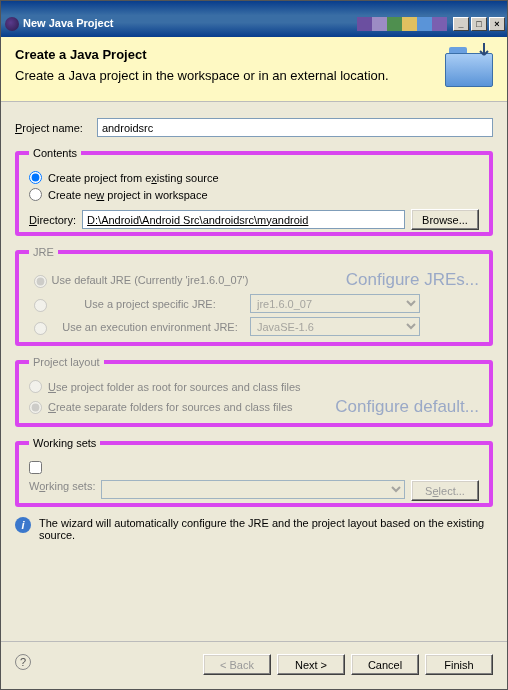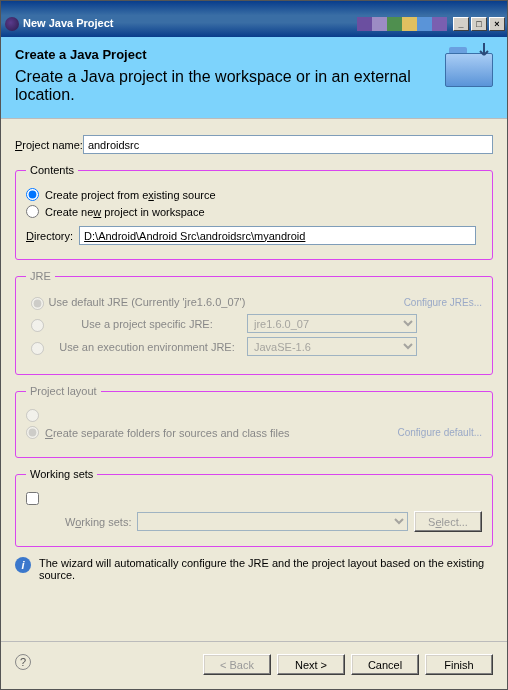--- a/index.html
+++ b/index.html
@@ -3,55 +3,55 @@
 <meta charset="utf-8">
 <style>
 * { box-sizing: border-box; font-family: Tahoma, sans-serif; font-size: 11px; }
 body { margin: 0; background: #ece9d8; width: 508px; height: 690px; border: 1px solid #555; box-shadow: 1px 1px 0 #000; display: flex; flex-direction: column; }
 .titlebar { height: 36px; background: linear-gradient(#083d8c,#3a6ea5 40%,#3a6ea5 60%,#083d8c); display: flex; align-items: flex-start; padding: 16px 2px 0 4px; color: #fff; font-weight: bold; }
 .titlebar .eclipse { width: 14px; height: 14px; border-radius: 50%; background: radial-gradient(circle at 40% 40%,#5a3b8c,#2b1a4a); margin-right: 4px; }
 .titlebar .spacer { flex: 1; }
 .stripes { width: 90px; height: 14px; margin-right: 4px; display: flex; }
 .stripes span { flex: 1; height: 100%; }
 .sysbtn { width: 16px; height: 14px; background: #d4d0c8; border: 1px solid #fff; border-right-color: #404040; border-bottom-color: #404040; margin-left: 2px; display: flex; align-items: center; justify-content: center; color: #000; font-size: 9px; line-height: 1; }
-.banner { background: #7dd3fc; padding: 8px 14px 14px 14px; display: flex; border-bottom: 1px solid #bbb; }
+.banner { background: #fef9c3; padding: 8px 14px 14px 14px; display: flex; border-bottom: 1px solid #bbb; }
 .banner-text { flex: 1; }
 .banner h1 { font-size: 13px; font-weight: bold; margin: 2px 0 6px 0; }
-.banner p { margin: 0; font-size: 16px; color: #000; }
+.banner p { margin: 0; font-size: 13px; color: #000; }
 .folder-icon { width: 48px; height: 40px; position: relative; margin-top: 2px; }
 .folder-icon .tab { position: absolute; top: 0; left: 4px; width: 18px; height: 6px; background: #6aa0e0; border-radius: 2px 2px 0 0; }
 .folder-icon .body { position: absolute; top: 6px; left: 0; right: 0; bottom: 0; background: linear-gradient(#a9cdf5,#5a94d8); border: 1px solid #3b6fa8; border-radius: 2px; }
 .folder-icon .arrow { position: absolute; top: -4px; right: 2px; width: 14px; height: 20px; }
 .content { padding: 16px 14px 0 14px; flex: 1; overflow: hidden; }
 .row { display: flex; align-items: center; margin-bottom: 10px; }
-.row label.lbl { margin-right: 0; }
+.row label.lbl { margin-right: 14px; }
 .underline { text-decoration: underline; }
 input.text { flex: 1; border: 1px solid #7f9db9; padding: 2px 4px; height: 19px; background: #fff; font-size: 11px; }
-fieldset { border: 1px solid #d946ef; border-radius: 3px; margin: 0 0 10px 0; padding: 8px 10px 14px 10px; position: relative; }
+fieldset { border: 4px solid #d946ef; border-radius: 3px; margin: 0 0 10px 0; padding: 8px 10px 2px 10px; position: relative; }
 fieldset legend { padding: 0 4px; color: #000; }
 fieldset.disabled legend { color: #888; }
 .radio-row, .check-row { display: flex; align-items: center; margin: 4px 0; }
 .radio-row input, .check-row input { margin: 0 6px 0 0; }
 .disabled .opt-label, .disabled input.text, .disabled select, .grey { color: #888; }
 .btn { background: #ece9d8; border: 1px solid #fff; border-right-color: #404040; border-bottom-color: #404040; box-shadow: inset -1px -1px 0 #808080, inset 1px 1px 0 #d4d0c8; padding: 2px 8px; min-width: 68px; height: 21px; text-align: center; cursor: pointer; }
 .btn.disabled { color: #999; cursor: default; }
 select.combo { border: 1px solid #7f9db9; background: #fff; height: 19px; font-size: 11px; padding-left: 2px; }
 select.combo:disabled { background: #ece9d8; color: #888; }
-.link { color: #0b3d91; text-align: right; font-size: 10px; }
+.link { color: #0b3d91; text-align: right; font-size: 17px; }
 .link.disabled { color: #9aa9c7; }
 .jre-row { display: flex; align-items: center; margin: 4px 0; }
 .jre-row .opt-label { flex: 0 0 200px; text-align: center; }
 .jre-row select { width: 170px; }
 .jre-row .spacer { flex:1; }
 .footer { border-top: 1px solid #bbb; padding: 12px 14px 14px 14px; display: flex; justify-content: flex-end; gap: 6px; }
 .footer .btn { width: 61px; }
 .help-row { display:flex; align-items:flex-start; margin: 10px 0 18px 0; }
 .info-icon { width: 16px; height: 16px; border-radius: 50%; background: #3b78cc; color: #fff; display: flex; align-items: center; justify-content: center; font-style: italic; font-weight: bold; margin-right: 8px; font-size: 11px; flex-shrink: 0; }
 .help-icon { width: 16px; height: 16px; border-radius: 50%; border: 1px solid #888; display: flex; align-items: center; justify-content: center; color: #555; font-size: 11px; }
-.ws-row { display:flex; align-items:center; margin-top:6px;margin-left:39px; }
+.ws-row { display:flex; align-items:flex-start; margin-top:6px; }
 .ws-row select { flex:1; margin: 0 6px; }
 .dir-row { display:flex; align-items:center; margin-top:8px; }
 </style>
 </head>
 <body>
 
 <div class="titlebar">
   <span class="eclipse"></span>
   <span>New Java Project</span>
   <span class="spacer"></span>
@@ -95,20 +95,21 @@
       <input type="radio" name="contents" checked="" style="">
       <span class="opt-label">Create project from e<span class="underline">x</span>isting source</span>
     </div>
     <div class="radio-row">
       <input type="radio" name="contents" style="">
       <span class="opt-label">Create ne<span class="underline">w</span> project in workspace</span>
     </div>
     <div class="dir-row">
       <label class="lbl"><span class="underline">D</span>irectory:</label>
       <input class="text" type="text" style="margin: 0px 6px; text-decoration: underline;" value="D:\Android\Android Src\androidsrc\myandroid">
+      <button class="btn">Browse...</button>
     </div>
   </fieldset>
 
   <fieldset class="disabled">
     <legend>JRE</legend>
     <div class="jre-row">
       <input type="radio" disabled="" checked="" style="">
       <span class="opt-label grey">Use default JRE (Currently 'jre1.6.0_07')</span>
       <span class="spacer"></span>
       <span class="link disabled">Configure JREs...</span>
@@ -122,20 +123,21 @@
       <input type="radio" disabled="" style="">
       <span class="opt-label grey">Use an execution environment JRE:</span>
       <select class="combo" disabled=""><option>JavaSE-1.6</option></select>
     </div>
   </fieldset>
 
   <fieldset class="disabled">
     <legend>Project layout</legend>
     <div class="radio-row">
       <input type="radio" disabled="" style="">
+      <span class="opt-label grey"><span class="underline">U</span>se project folder as root for sources and class files</span>
     </div>
     <div class="radio-row">
       <input type="radio" disabled="" checked="" style="">
       <span class="opt-label grey" style="flex:1"><span class="underline">C</span>reate separate folders for sources and class files</span>
       <span class="link disabled">Configure default...</span>
     </div>
   </fieldset>
 
   <fieldset>
     <legend>Working sets</legend>

